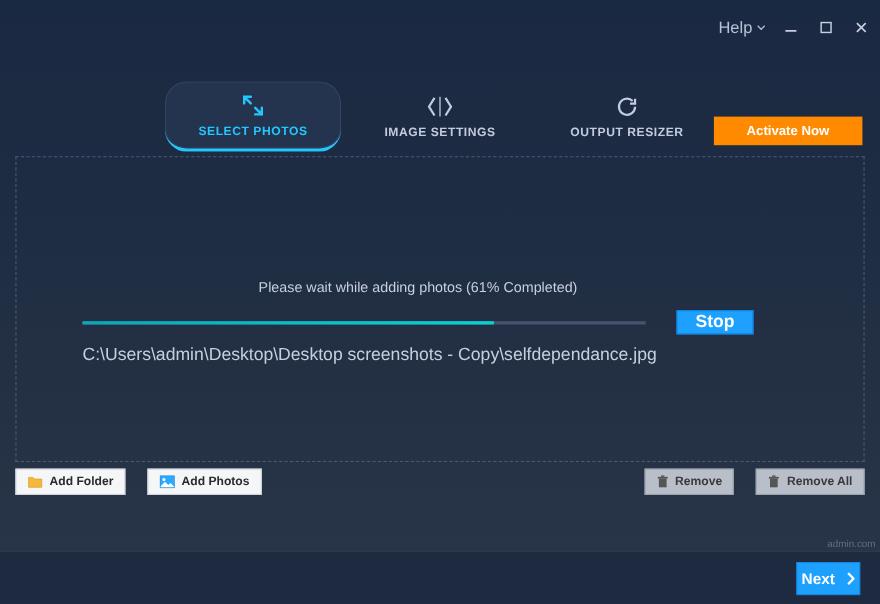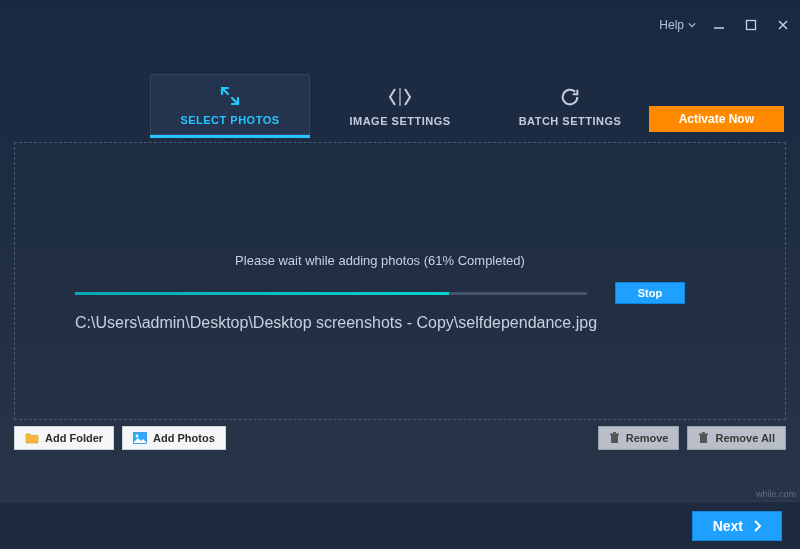--- a/index.html
+++ b/index.html
@@ -36,21 +36,21 @@
   .brand-text { display: flex; flex-direction: column; line-height: 1.1; }
   .brand-title {
     font-size: 17px; font-weight: 600; letter-spacing: 2px; color: #e8eef7;
   }
   .brand-sub {
     font-size: 10px; letter-spacing: 1.5px; color: #8a97ae;
   }
   .window-controls {
     margin-left: auto;
     display: flex; align-items: center; gap: 14px;
-    font-size: 12px;
+    font-size: 15px;
   }
   .help { color: #b8c2d6; display: flex; align-items: center; gap: 4px; cursor: pointer; }
   .win-btn { width: 18px; height: 18px; display: flex; align-items: center; justify-content: center; cursor: pointer; }
 
   
   .tabs {
     display: flex;
     justify-content: center;
     align-items: flex-end;
     gap: 10px;
@@ -71,20 +71,21 @@
     font-weight: 600;
     color: #c3ccde;
     cursor: pointer;
     border-radius: 2px 2px 0 0;
   }
   .tab.active {
     background: #24344f;
     color: #24c6ff;
     border-bottom: 3px solid #24c6ff;
     box-shadow: 0 0 0 1px rgba(60,80,110,0.6) inset;
+    border-radius: 20px;
   }
   .tab-icon { height: 24px; display: flex; align-items: center; justify-content: center; }
 
   .activate {
     position: absolute;
     right: 16px;
     top: 106px;
     background: #ff8a00;
     color: #fff;
     font-size: 12px;
@@ -121,38 +122,38 @@
   }
   .progress-fill {
     position: absolute; left: 0; top: 0; height: 100%;
     width: 73%;
     background: linear-gradient(90deg, #0aa7b8, #0ad1d1);
   }
   .stop-btn {
     width: 70px; height: 22px;
     background: #1ea0ff;
     border: 1px solid #0f82de;
-    color: #fff; font-size: 11px; font-weight: 600;
+    color: #fff; font-size: 16px; font-weight: 600;
     cursor: pointer;
   }
   .file-path {
     text-align: left;
     font-size: 16px;
     color: #c7d0e0;
     margin-top: 10px;
   }
 
   
   .small-btn-row {
     position: absolute;
     left: 14px; right: 14px;
     top: 426px;
     display: flex;
     align-items: center;
-    gap: 8px;
+    gap: 20px;
   }
   .small-btn {
     background: #f5f6f8;
     border: 1px solid #cfd3da;
     color: #2b2b2b;
     font-size: 11px;
     font-weight: 600;
     height: 24px;
     padding: 0 10px;
     display: flex; align-items: center; gap: 6px;
@@ -177,21 +178,21 @@
     justify-content: flex-end;
     padding: 0 18px;
   }
   .next-btn {
     background: #1ea0ff;
     border: 1px solid #1487e0;
     color: #fff;
     font-size: 14px;
     font-weight: 600;
     height: 30px;
-    padding: 0 20px;
+    padding: 0 4px;
     display: flex; align-items: center; gap: 10px;
     cursor: pointer;
   }
 
   .watermark {
     position: absolute;
     right: 4px; bottom: 50px;
     font-size: 9px; color: #8893a6; opacity: 0.6;
     writing-mode: horizontal-tb;
   }
@@ -250,21 +251,21 @@
     </div>
     <span>IMAGE SETTINGS</span>
   </div>
   <div class="tab">
     <div class="tab-icon">
       <svg width="22" height="22" viewBox="0 0 24 24">
           <path d="M20 12 A8 8 0 1 1 17.6 6.3" stroke="#c3ccde" stroke-width="2.2" fill="none"></path>
           <path d="M20 4 L20 9 L15 9" stroke="#c3ccde" stroke-width="2.2" fill="none"></path>
         </svg>
     </div>
-    <span>BATCH SETTINGS</span>
+    <span>OUTPUT RESIZER</span>
   </div>
 </div>
 
 <button class="activate">Activate Now</button>
 
 <div class="content">
   <div class="progress-wrap">
     <div class="progress-text">Please wait while adding photos (61% Completed)</div>
     <div class="progress-bar-row">
       <div class="progress-track">
@@ -322,13 +323,13 @@
   <button class="next-btn">
     <span>Next</span>
     <span>
       <svg width="8" height="12" viewBox="0 0 8 12">
           <path d="M2 1 L7 6 L2 11" stroke="#fff" stroke-width="2" fill="none"></path>
         </svg>
     </span>
   </button>
 </div>
 
-<div class="watermark">while.com</div>
+<div class="watermark">admin.com</div>
 
 </body></html>

